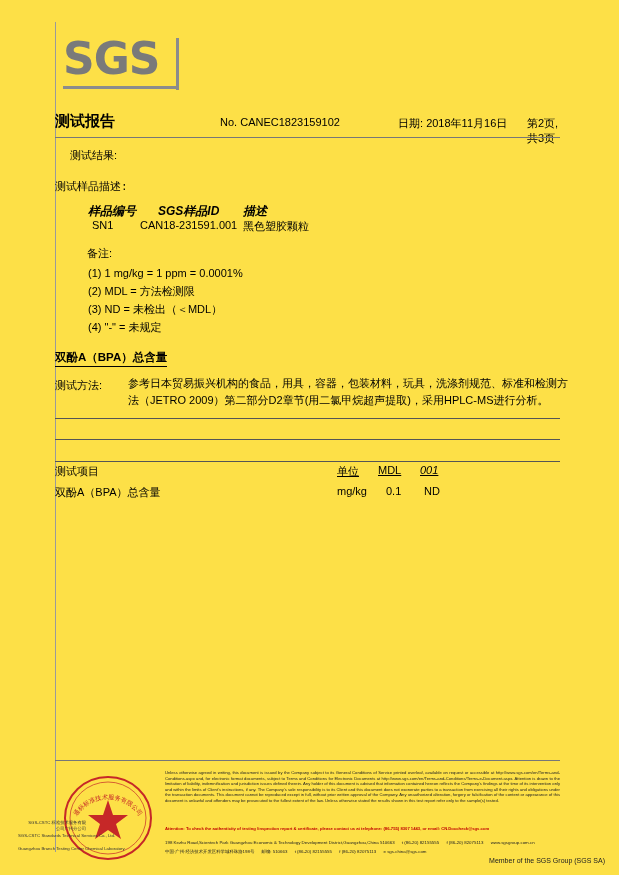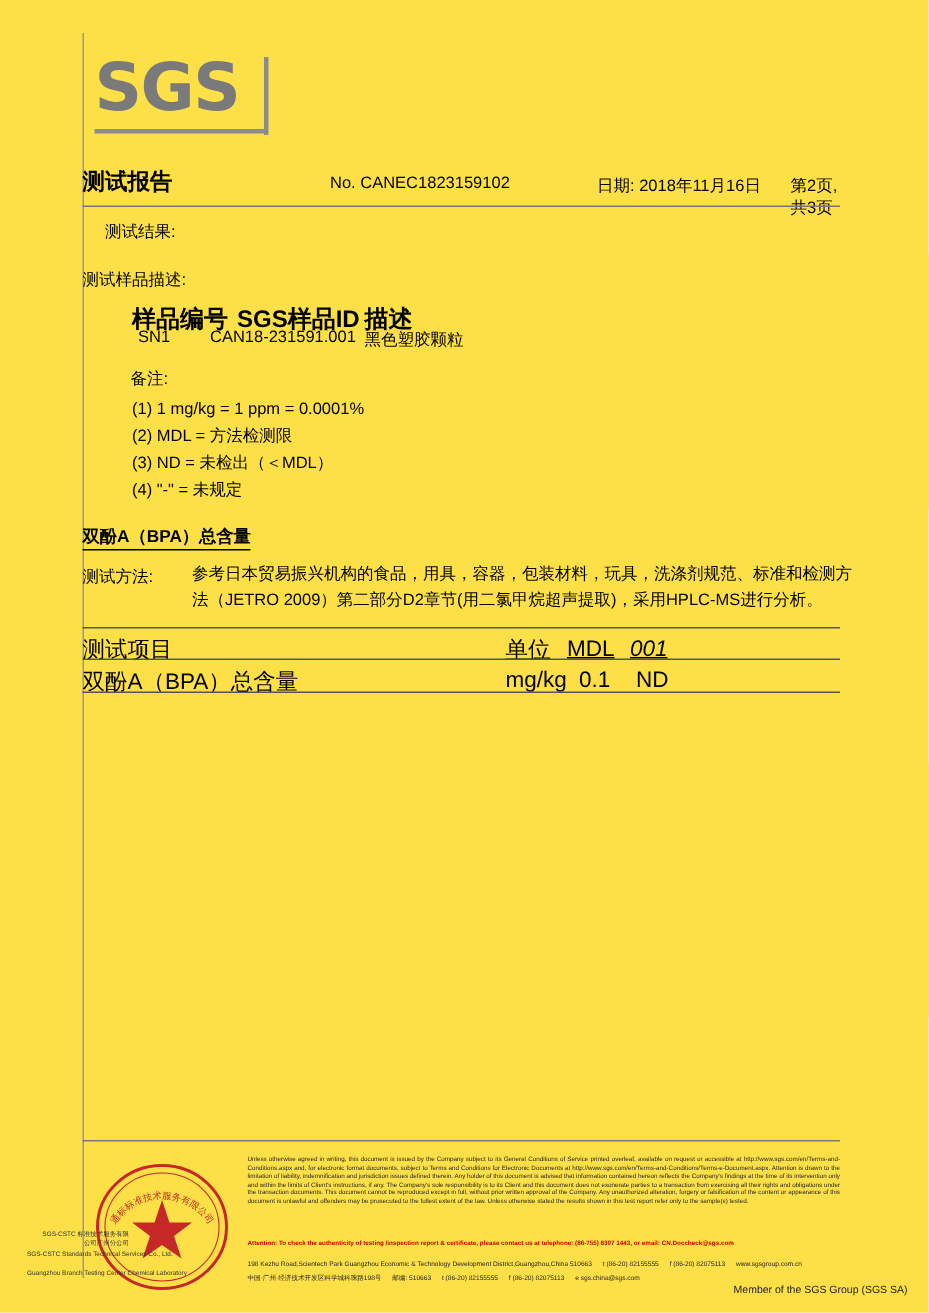--- a/index.html
+++ b/index.html
@@ -117,22 +117,23 @@
   .line {
     position: absolute;
     font-size: 11px;
     white-space: pre;
     line-height: 15px;
   }
 
   
   .tbl-head {
     position: absolute;
-    font-size: 16px;
-    font-weight: bold;
+    font-size: 12px;
+    font-weight: bold;
+    font-style: italic;
   }
   .tbl-cell {
     position: absolute;
     font-size: 11px;
   }
 
   
   .section-head {
     position: absolute;
     left: 55px;
@@ -146,21 +147,22 @@
   
   .res-hr {
     position: absolute;
     left: 55px;
     width: 505px;
     height: 1px;
     background: #555;
   }
   .res-col {
     position: absolute;
-    font-size: 15px;
+    font-size: 11px;
+    margin-top: 40px;
   }
   .und {
     text-decoration: underline;
   }
 
   
   .footer-hr {
     position: absolute;
     left: 55px;
     top: 760px;
@@ -235,21 +237,21 @@
     <div class="doc-date">
       <span>日期:</span>
       <span>2018年11月16日</span>
     </div>
     <div class="doc-page">第2页,共3页</div>
   </div>
   <div class="hrule hr-top"></div>
 
   <div class="line" style="left:70px; top:148px;">测试结果:</div>
 
-  <div class="line" style="left:55px; top:180px;">测试样品描述:</div>
+  <div class="line" style="left:55px; top:180px;font-family:Liberation Mono, monospace;">测试样品描述:</div>
 
   <div class="tbl-head" style="left:88px; top:203px;">样品编号</div>
   <div class="tbl-head" style="left:158px; top:203px;">SGS样品ID</div>
   <div class="tbl-head" style="left:243px; top:203px;">描述</div>
 
   <div class="tbl-cell" style="left:92px; top:219px;">SN1</div>
   <div class="tbl-cell" style="left:140px; top:219px;">CAN18-231591.001</div>
   <div class="tbl-cell" style="left:243px; top:219px;">黑色塑胶颗粒</div>
 
   <div class="line" style="left:55px; top:246px;padding-left:32px;">备注:</div>

